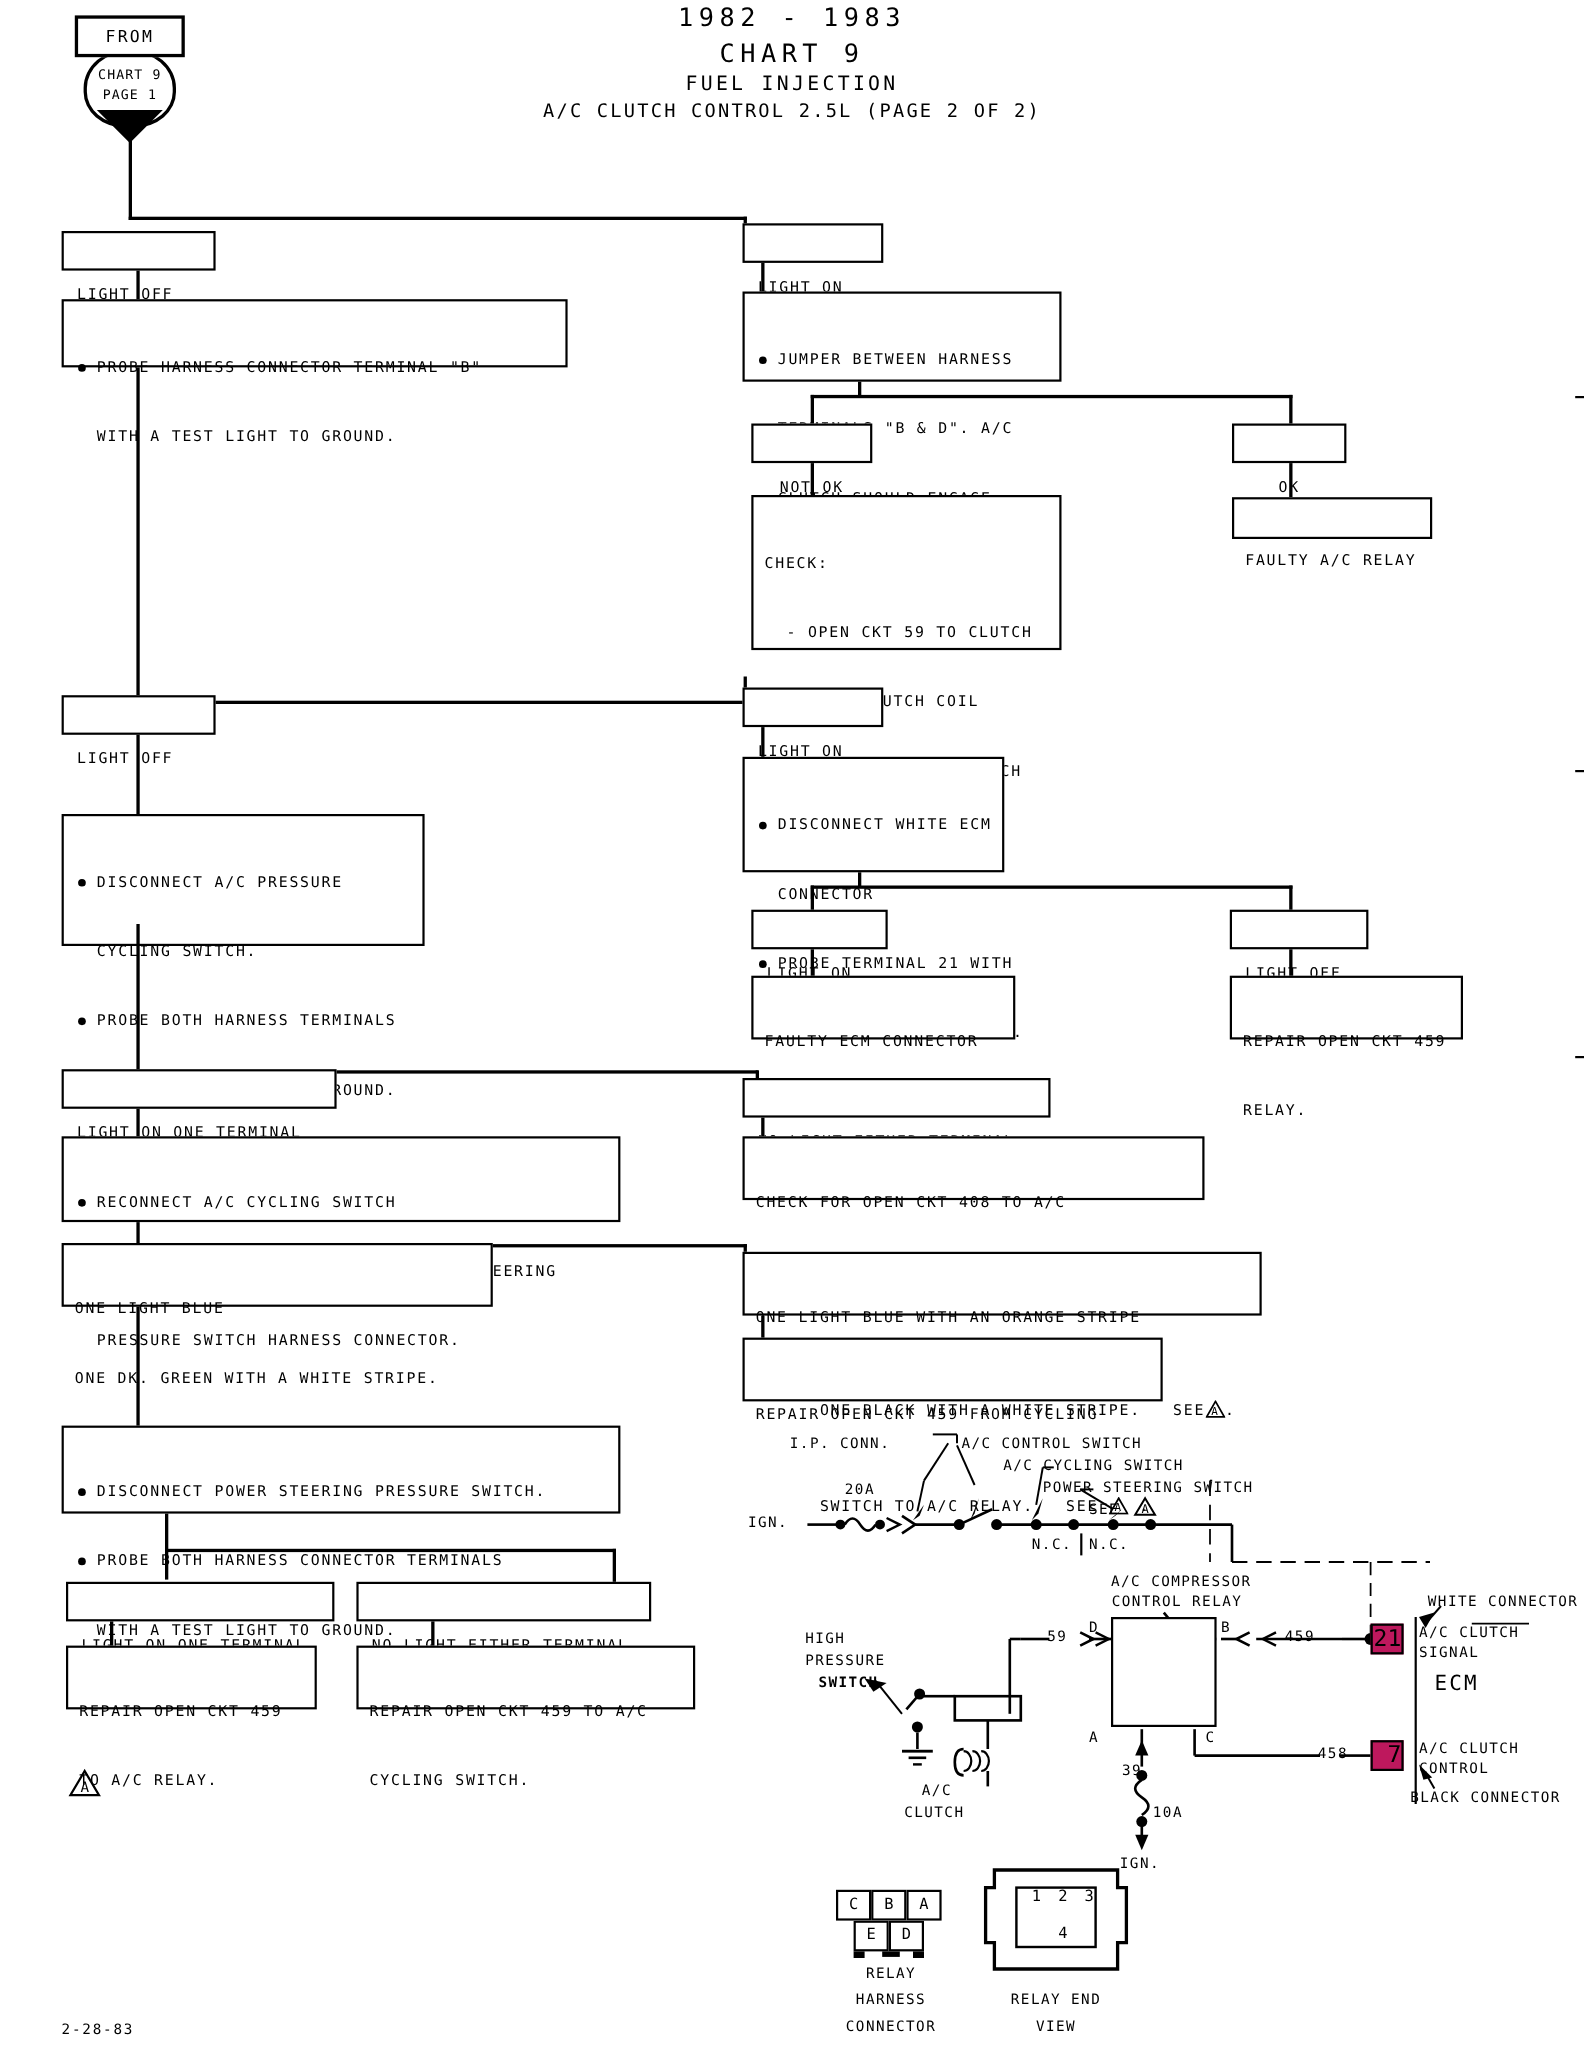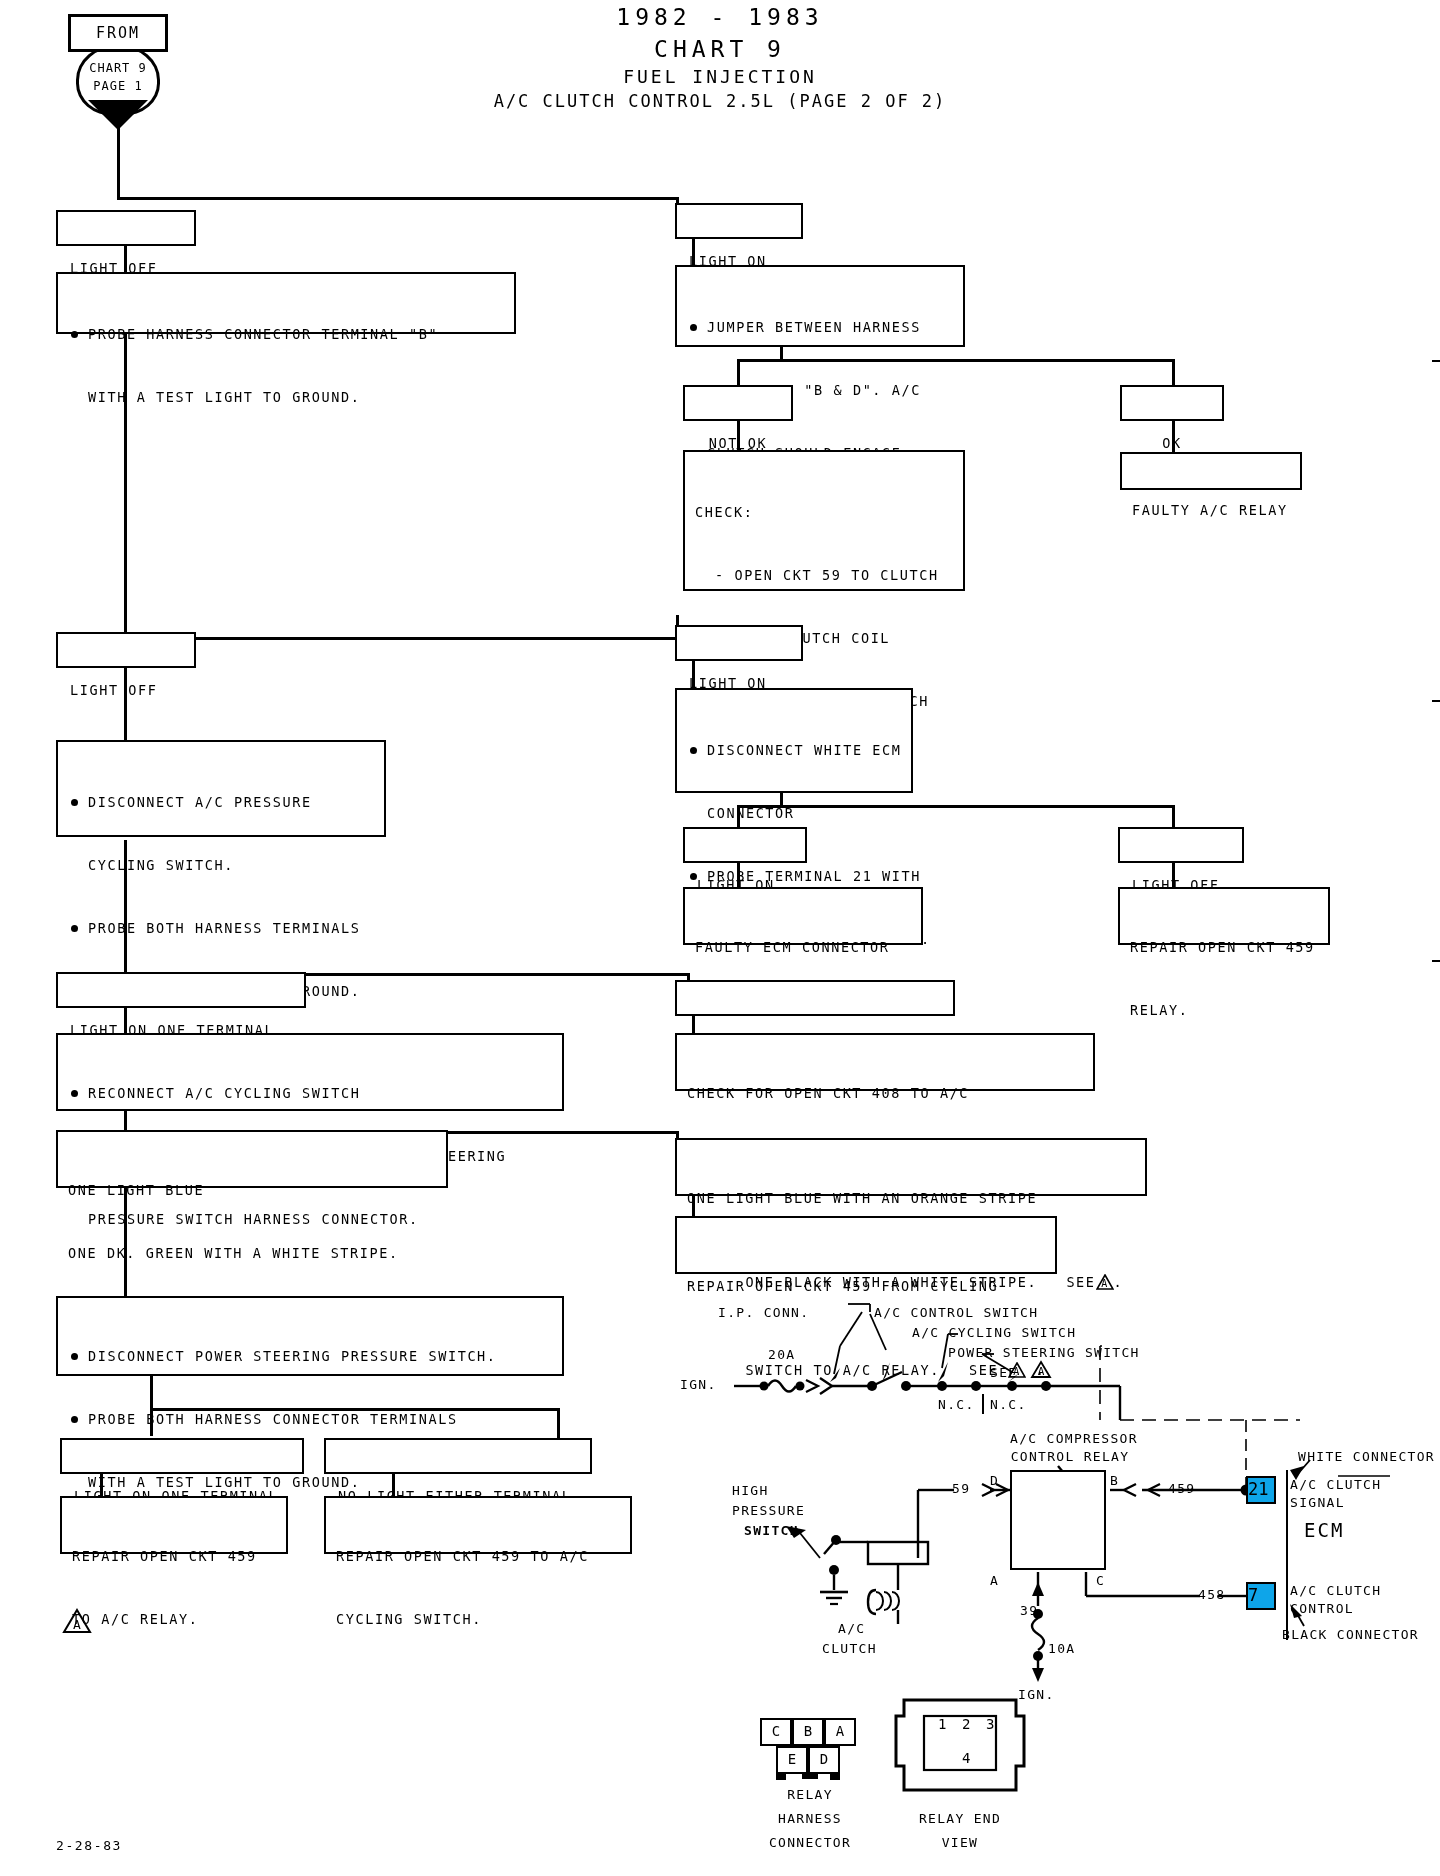--- a/index.html
+++ b/index.html
@@ -100,21 +100,21 @@
 
   
   #schem{position:absolute;left:690px;top:1290px;width:700px;height:570px;}
   .slab{
     position:absolute;font-size:13px;letter-spacing:1.3px;white-space:pre;
     line-height:17px;
   }
   .ecm{font-size:19px;letter-spacing:2px;}
   .pin{
     position:absolute;border:2.5px solid #000;box-sizing:border-box;
-    background:#0ea5e9;text-align:left;font-size:17px;line-height:22px;
+    background:#be185d;text-align:right;font-size:21px;line-height:22px;
     width:30px;height:28px;
   }
   .cell{
     position:absolute;border:2px solid #000;box-sizing:border-box;
     background:#fff;text-align:center;font-size:14px;line-height:22px;
   }
   .relaybox{
     position:absolute;border:2.5px solid #000;box-sizing:border-box;background:#fff;
   }
   
@@ -198,21 +198,21 @@
   <div class="box small" style="left:56px;top:632px;width:140px;height:36px;">
     <span class="ln">LIGHT OFF</span>
   </div>
   <div class="box small" style="left:675px;top:625px;width:128px;height:36px;">
     <span class="ln">LIGHT ON</span>
   </div>
 
   <div class="ln-v" style="left:124px;top:668px;height:74px;"></div>
   <div class="ln-v" style="left:692px;top:661px;height:28px;"></div>
 
-  <div class="box" style="left:56px;top:740px;width:330px;height:97px;padding-top:8px;">
+  <div class="box" style="left:56px;top:740px;width:330px;height:120px;padding-top:8px;">
     <span class="bullet">DISCONNECT A/C PRESSURE</span>
     <span class="ind">CYCLING SWITCH.</span>
     <span class="bullet">PROBE BOTH HARNESS TERMINALS</span>
     <span class="ind">WITH A TEST LIGHT TO GROUND.</span>
   </div>
 
   <div class="box" style="left:675px;top:688px;width:238px;height:105px;padding-top:8px;">
     <span class="bullet">DISCONNECT WHITE ECM</span>
     <span class="ind">CONNECTOR</span>
     <span class="bullet">PROBE TERMINAL 21 WITH</span>

